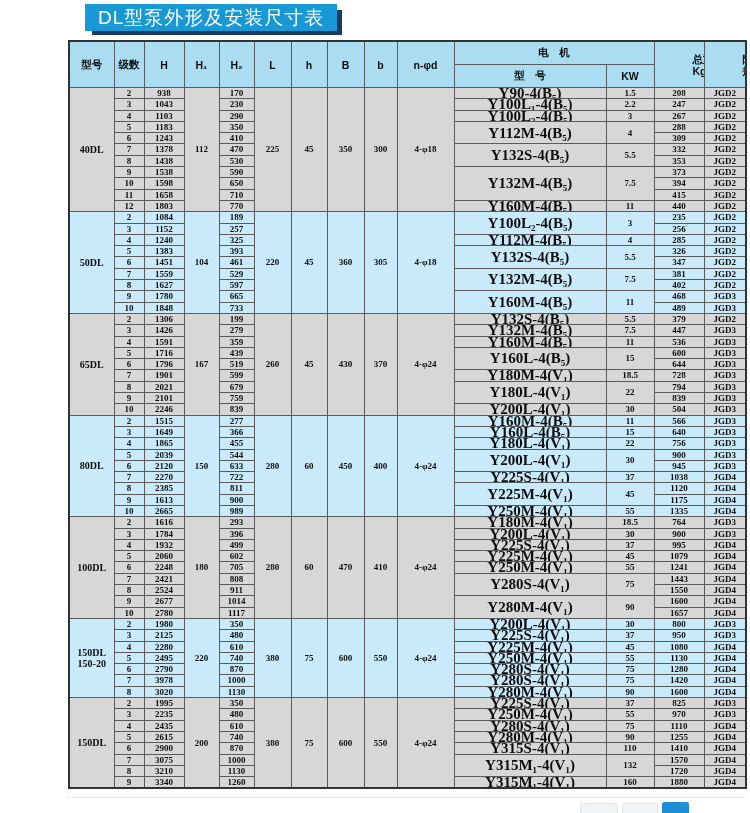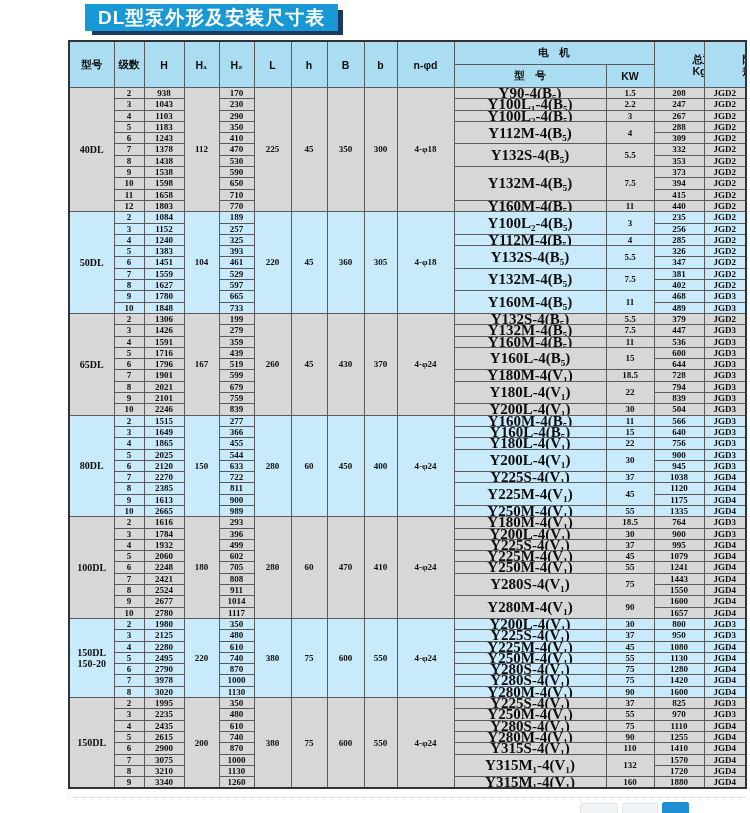--- a/index.html
+++ b/index.html
@@ -5,21 +5,21 @@
   html,body{margin:0;padding:0;}
   body{
     width:750px;height:813px;position:relative;overflow:hidden;
     background:#ffffff;
     font-family:"Liberation Sans", sans-serif;
   }
   
   .title-box{
     position:absolute;left:85px;top:4px;height:27px;line-height:27px;
     padding:0 13px;background:#1898d5;color:#ffffff;
-    font-size:19px;font-weight:bold;letter-spacing:1px;
+    font-size:19px;font-weight:normal;letter-spacing:1px;
     box-shadow:6px 5px 0 -1px #1a3a61;
     font-family:"Liberation Sans", sans-serif;
     text-align:center;
   }
   
   table.dims{
     position:absolute;left:68px;top:40px;width:677px;
     border-collapse:collapse;table-layout:fixed;
     border:2px solid #333;
   }
@@ -403,21 +403,21 @@
         <td>4</td>
         <td>1865</td>
         <td>455</td>
         <td rowspan="1" class="motor">Y180L-4(V₁)</td>
         <td rowspan="1">22</td>
         <td>756</td>
         <td>JGD3</td>
       </tr>
       <tr class="blk-blue">
         <td>5</td>
-        <td>2025</td>
+        <td>2039</td>
         <td>544</td>
         <td rowspan="2" class="motor">Y200L-4(V₁)</td>
         <td rowspan="2">30</td>
         <td>900</td>
         <td>JGD3</td>
       </tr>
       <tr class="blk-blue">
         <td>6</td>
         <td>2120</td>
         <td>633</td>

